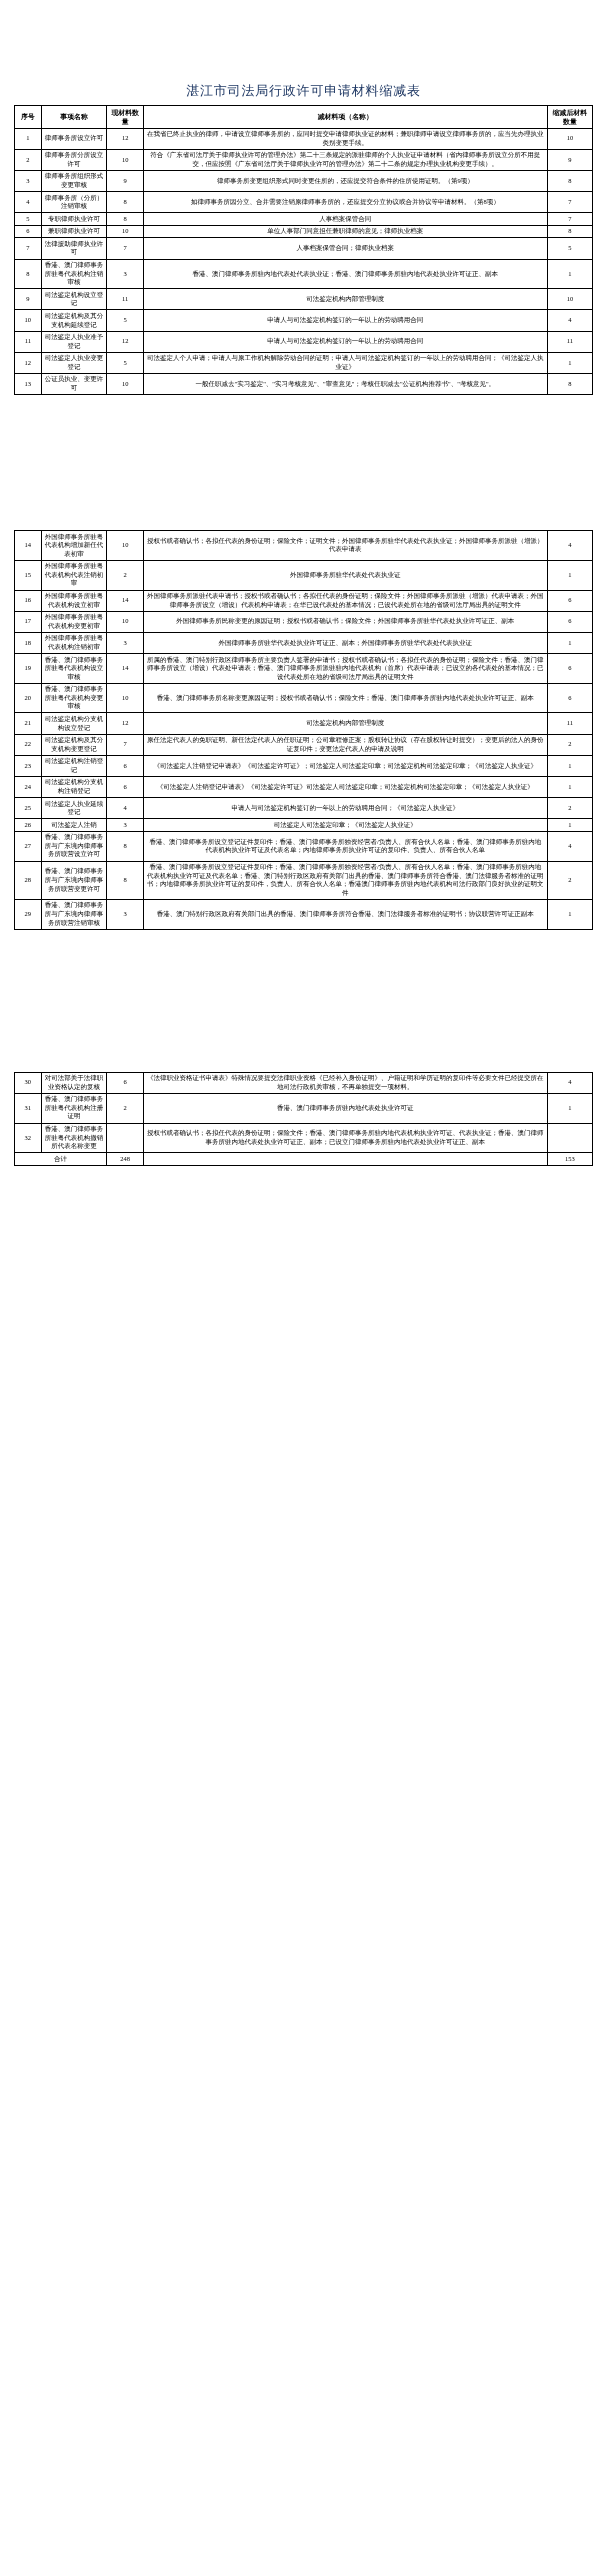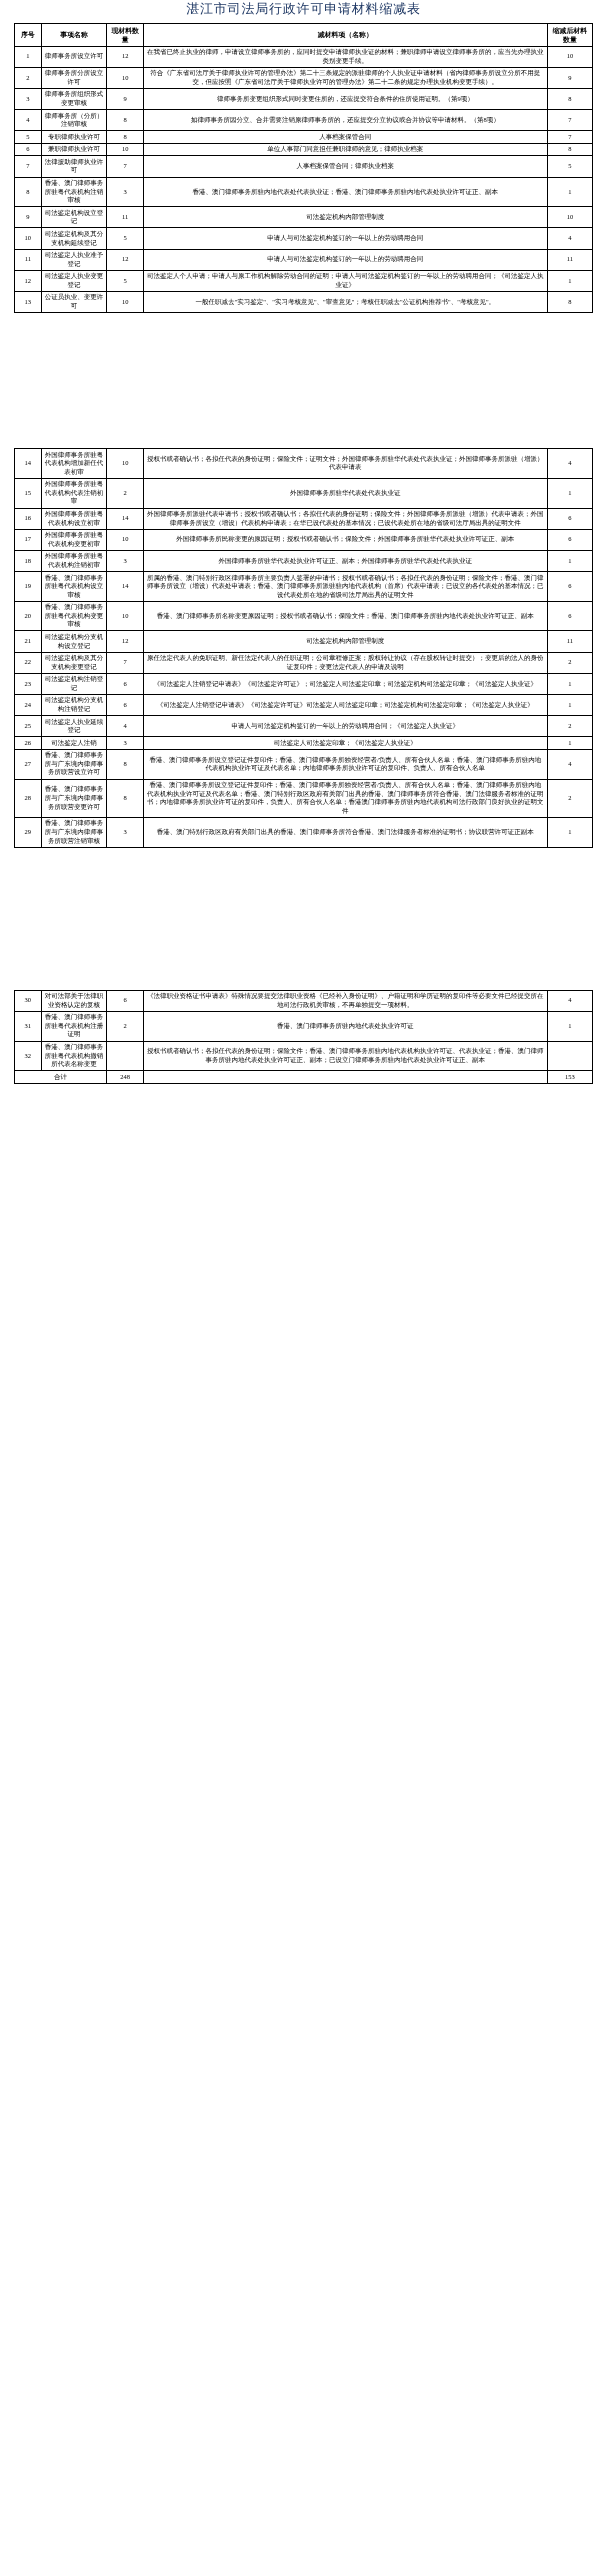--- a/index.html
+++ b/index.html
@@ -2,21 +2,21 @@
 <html style="font-size:12.2px"><head>
 <meta charset="utf-8">
 <style>
   html,body{margin:0;padding:0;background:#ffffff;}
   body{width:607px;font-family:"Liberation Serif","DejaVu Serif",serif;color:#000;}
   .page{width:607px;height:2576px;position:relative;background:#fff;box-sizing:border-box;}
   .title{
     width:100%;text-align:center;color:#1F3864;
     font-size:13px;letter-spacing:0.8px;
     font-family:"Liberation Serif","DejaVu Serif",serif;
-    padding-bottom:5.4px;
+    padding-top:82px;padding-bottom:5.4px;
   }
   table.grid{
     border-collapse:collapse;
     margin:0 auto;
     width:569px;
     table-layout:fixed;
   }
   table.grid td,table.grid th{
     border:0.8px solid #000;
     padding:1.5px 2.3px;

